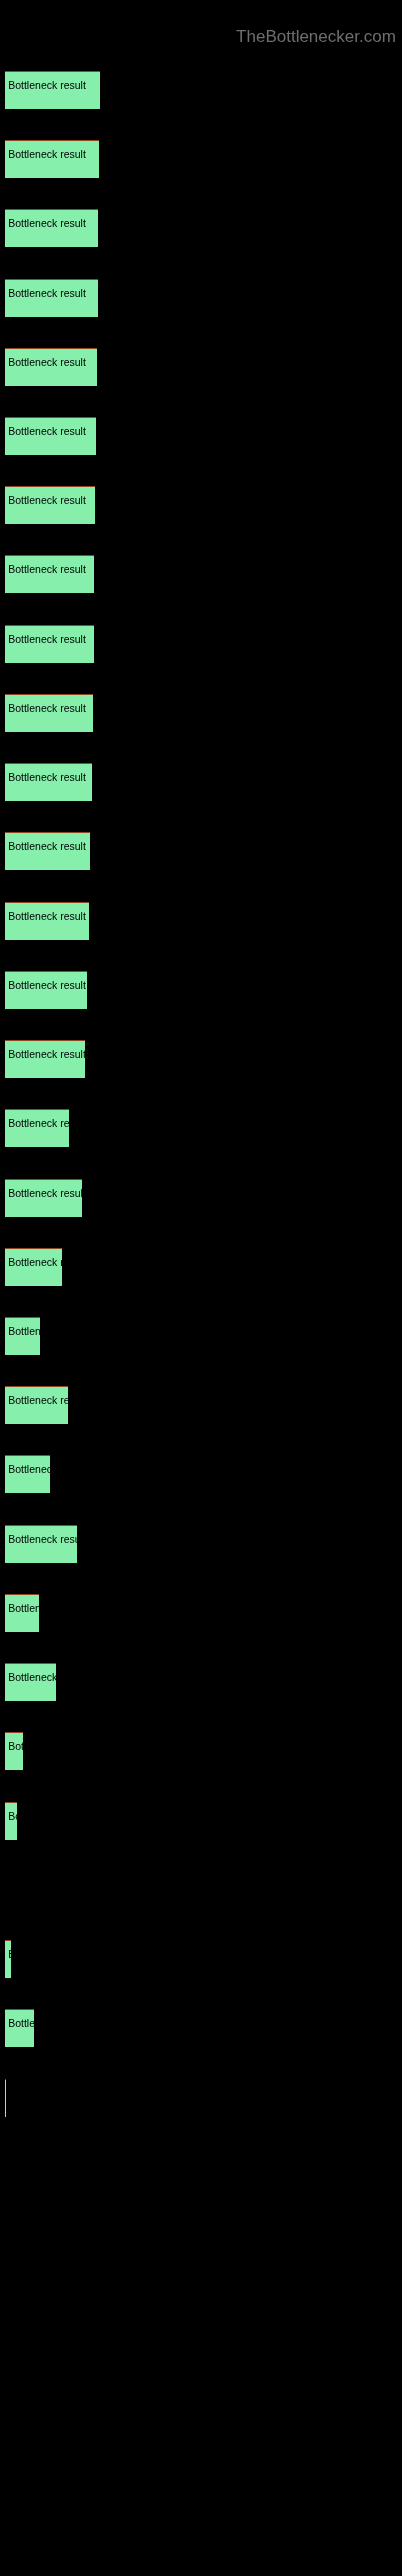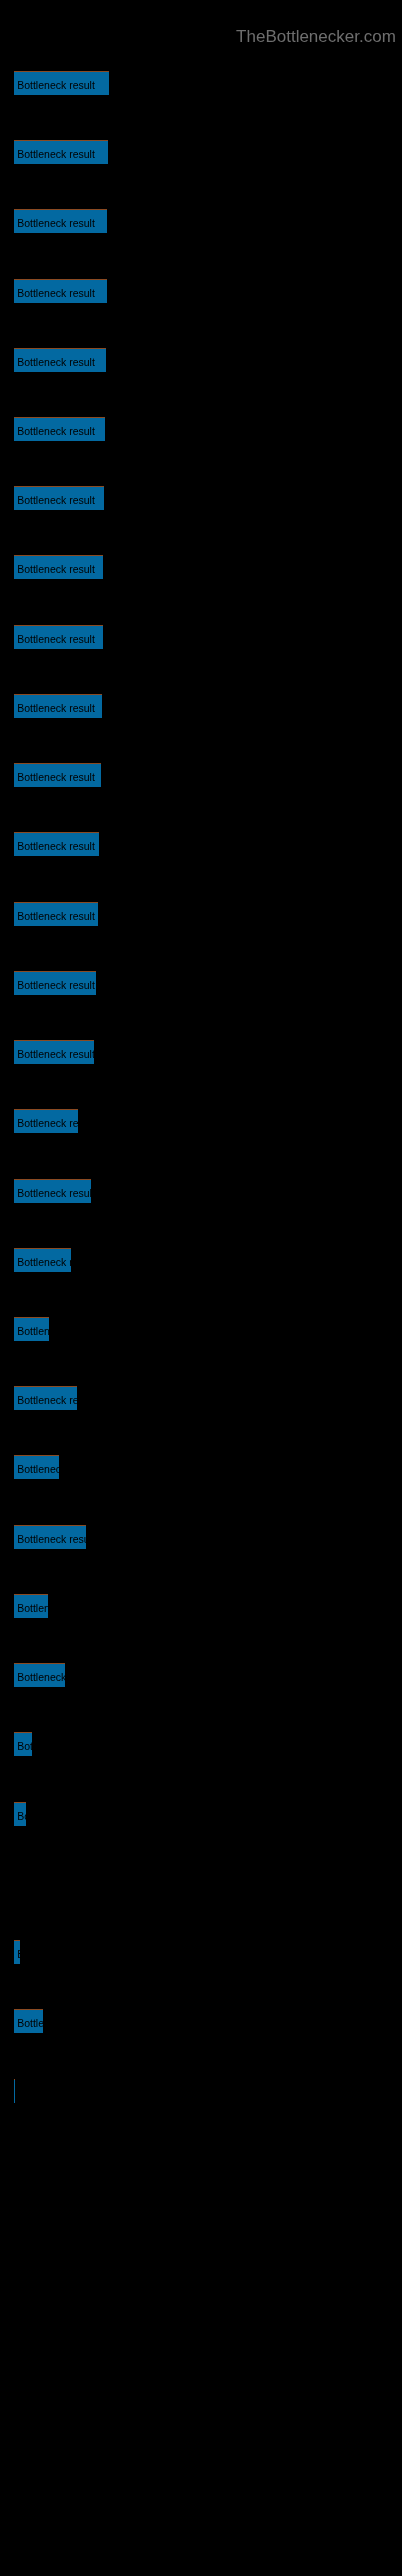--- a/index.html
+++ b/index.html
@@ -40,24 +40,24 @@
     width: 403px;
     height: 2576px;
   }
   .bar-row {
     position: absolute;
     left: 0;
     height: 26.6px;
   }
   .bar {
     position: absolute;
-    left: 14px;
+    left: 5px;
     top: 0;
-    height: 24px;
-    background: #0369a1;
+    height: 38px;
+    background: #86efac;
     border-top: 1.6px solid #8a4a22;
     box-sizing: border-box;
     overflow: hidden;
   }
   .bar-label {
     position: absolute;
     left: 3.2px;
     top: 4.8px;
     font-size: 10.5px;
     line-height: 17.7px;

